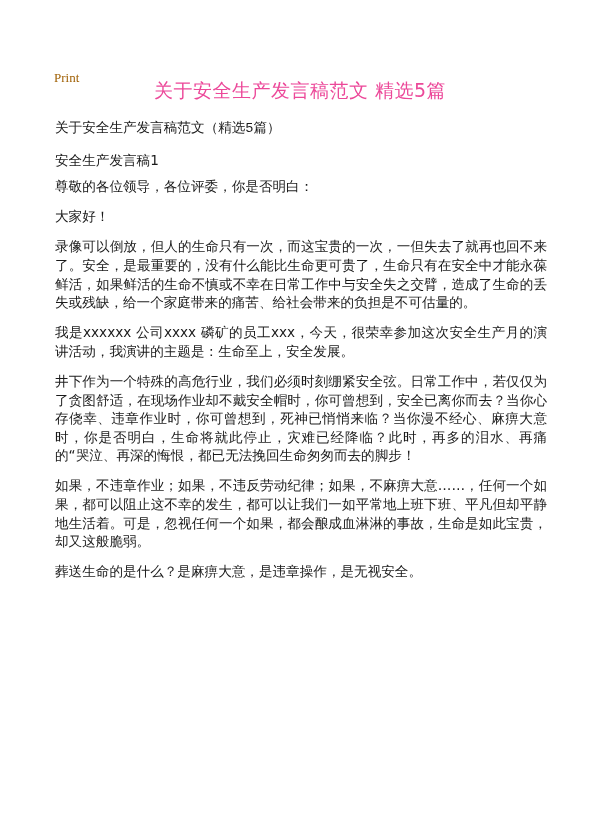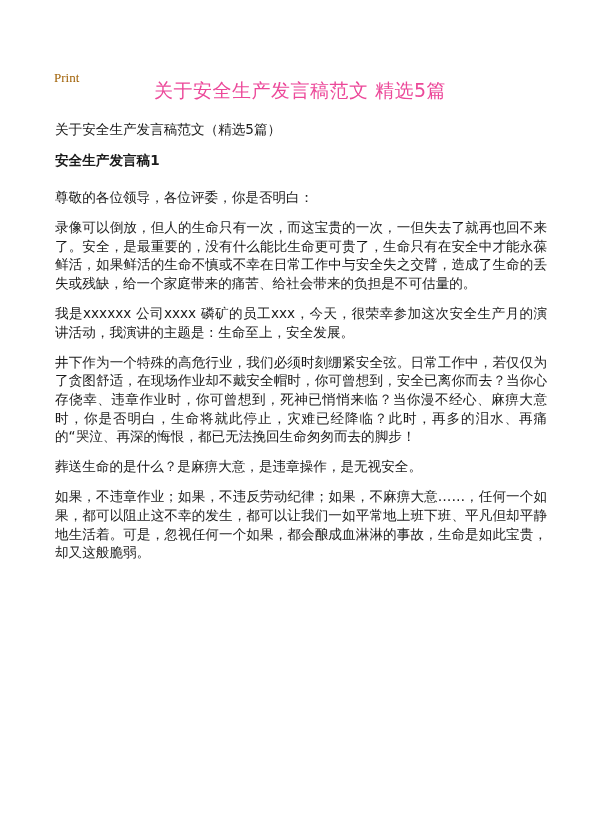--- a/index.html
+++ b/index.html
@@ -50,37 +50,39 @@
     font-size: 13.6px;
     line-height: 18.6px;
     color: #1a1a1a;
   }
   .content p {
     margin: 0 0 11.5px 0;
     text-align: justify;
   }
   .content .subtitle {
     margin-bottom: 12px;
+    font-family: Liberation Mono, monospace;
   }
   .content .section-heading {
-    font-weight: bold;
-    margin-bottom: 19px;
+    font-weight: normal;
+    margin-bottom: 8px;
   }
 </style>
 </head>
 <body>
 
 <div class="page">
   <div class="print-label">Print</div>
 
   <h1 class="doc-title">关于安全生产发言稿范文 精选5篇</h1>
 
   <div class="content">
     <p class="subtitle">关于安全生产发言稿范文（精选5篇）</p>
     <p class="section-heading">安全生产发言稿1</p>
     <p>尊敬的各位领导，各位评委，你是否明白：</p>
+    <p>大家好！</p>
     <p>录像可以倒放，但人的生命只有一次，而这宝贵的一次，一但失去了就再也回不来了。安全，是最重要的，没有什么能比生命更可贵了，生命只有在安全中才能永葆鲜活，如果鲜活的生命不慎或不幸在日常工作中与安全失之交臂，造成了生命的丢失或残缺，给一个家庭带来的痛苦、给社会带来的负担是不可估量的。</p>
     <p>我是xxxxxx 公司xxxx 磷矿的员工xxx，今天，很荣幸参加这次安全生产月的演讲活动，我演讲的主题是：生命至上，安全发展。</p>
     <p>井下作为一个特殊的高危行业，我们必须时刻绷紧安全弦。日常工作中，若仅仅为了贪图舒适，在现场作业却不戴安全帽时，你可曾想到，安全已离你而去？当你心存侥幸、违章作业时，你可曾想到，死神已悄悄来临？当你漫不经心、麻痹大意时，你是否明白，生命将就此停止，灾难已经降临？此时，再多的泪水、再痛的“哭泣、再深的悔恨，都已无法挽回生命匆匆而去的脚步！</p>
+    <p>如果，不违章作业；如果，不违反劳动纪律；如果，不麻痹大意……，任何一个如果，都可以阻止这不幸的发生，都可以让我们一如平常地上班下班、平凡但却平静地生活着。可是，忽视任何一个如果，都会酿成血淋淋的事故，生命是如此宝贵，却又这般脆弱。</p>
     <p>葬送生命的是什么？是麻痹大意，是违章操作，是无视安全。</p>
-    <p>如果，不违章作业；如果，不违反劳动纪律；如果，不麻痹大意……，任何一个如果，都可以阻止这不幸的发生，都可以让我们一如平常地上班下班、平凡但却平静地生活着。可是，忽视任何一个如果，都会酿成血淋淋的事故，生命是如此宝贵，却又这般脆弱。</p>
   </div>
 </div>
 
 </body></html>

